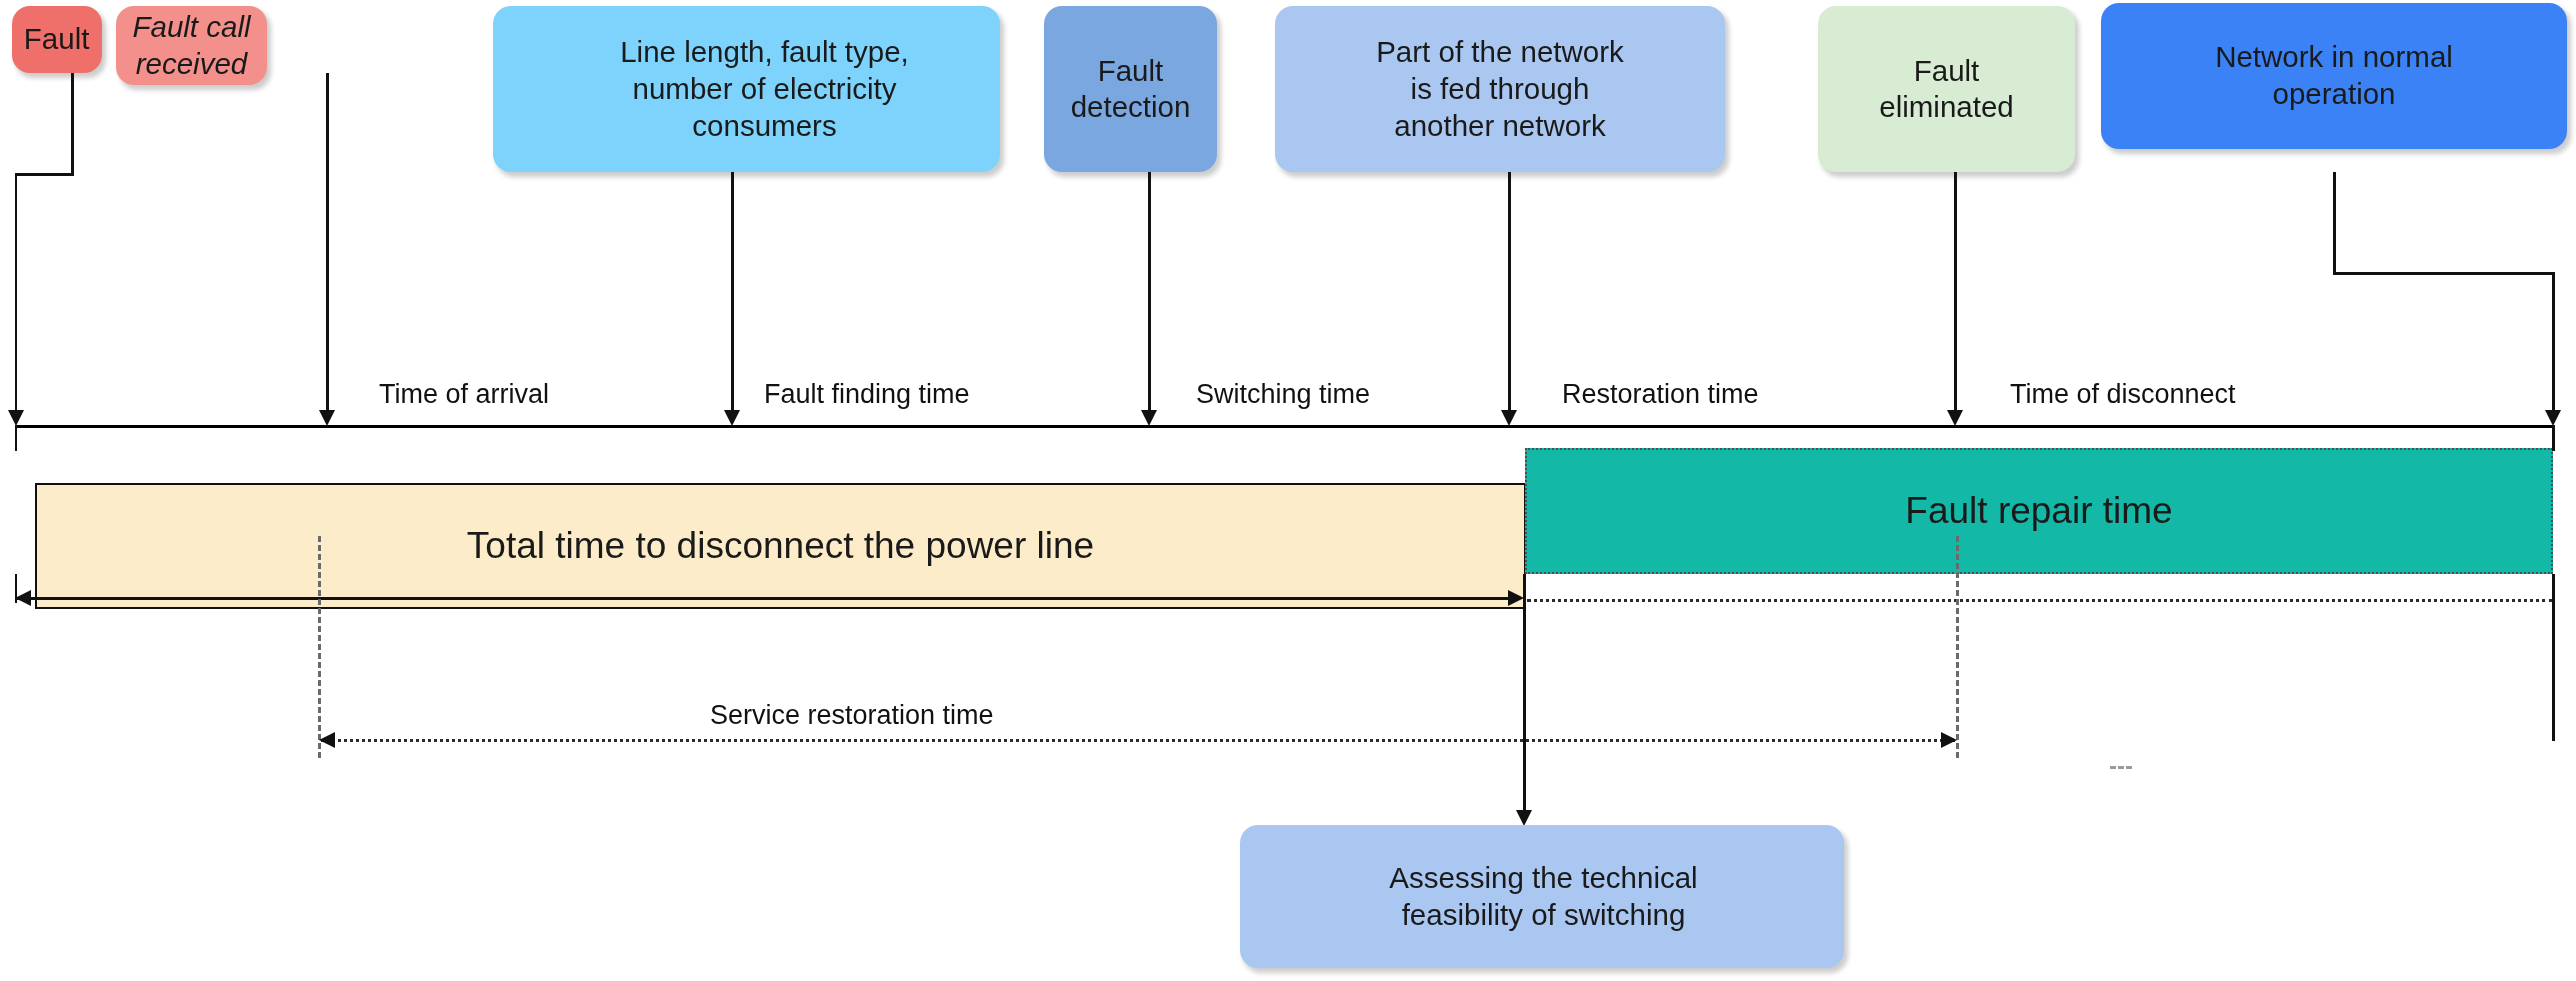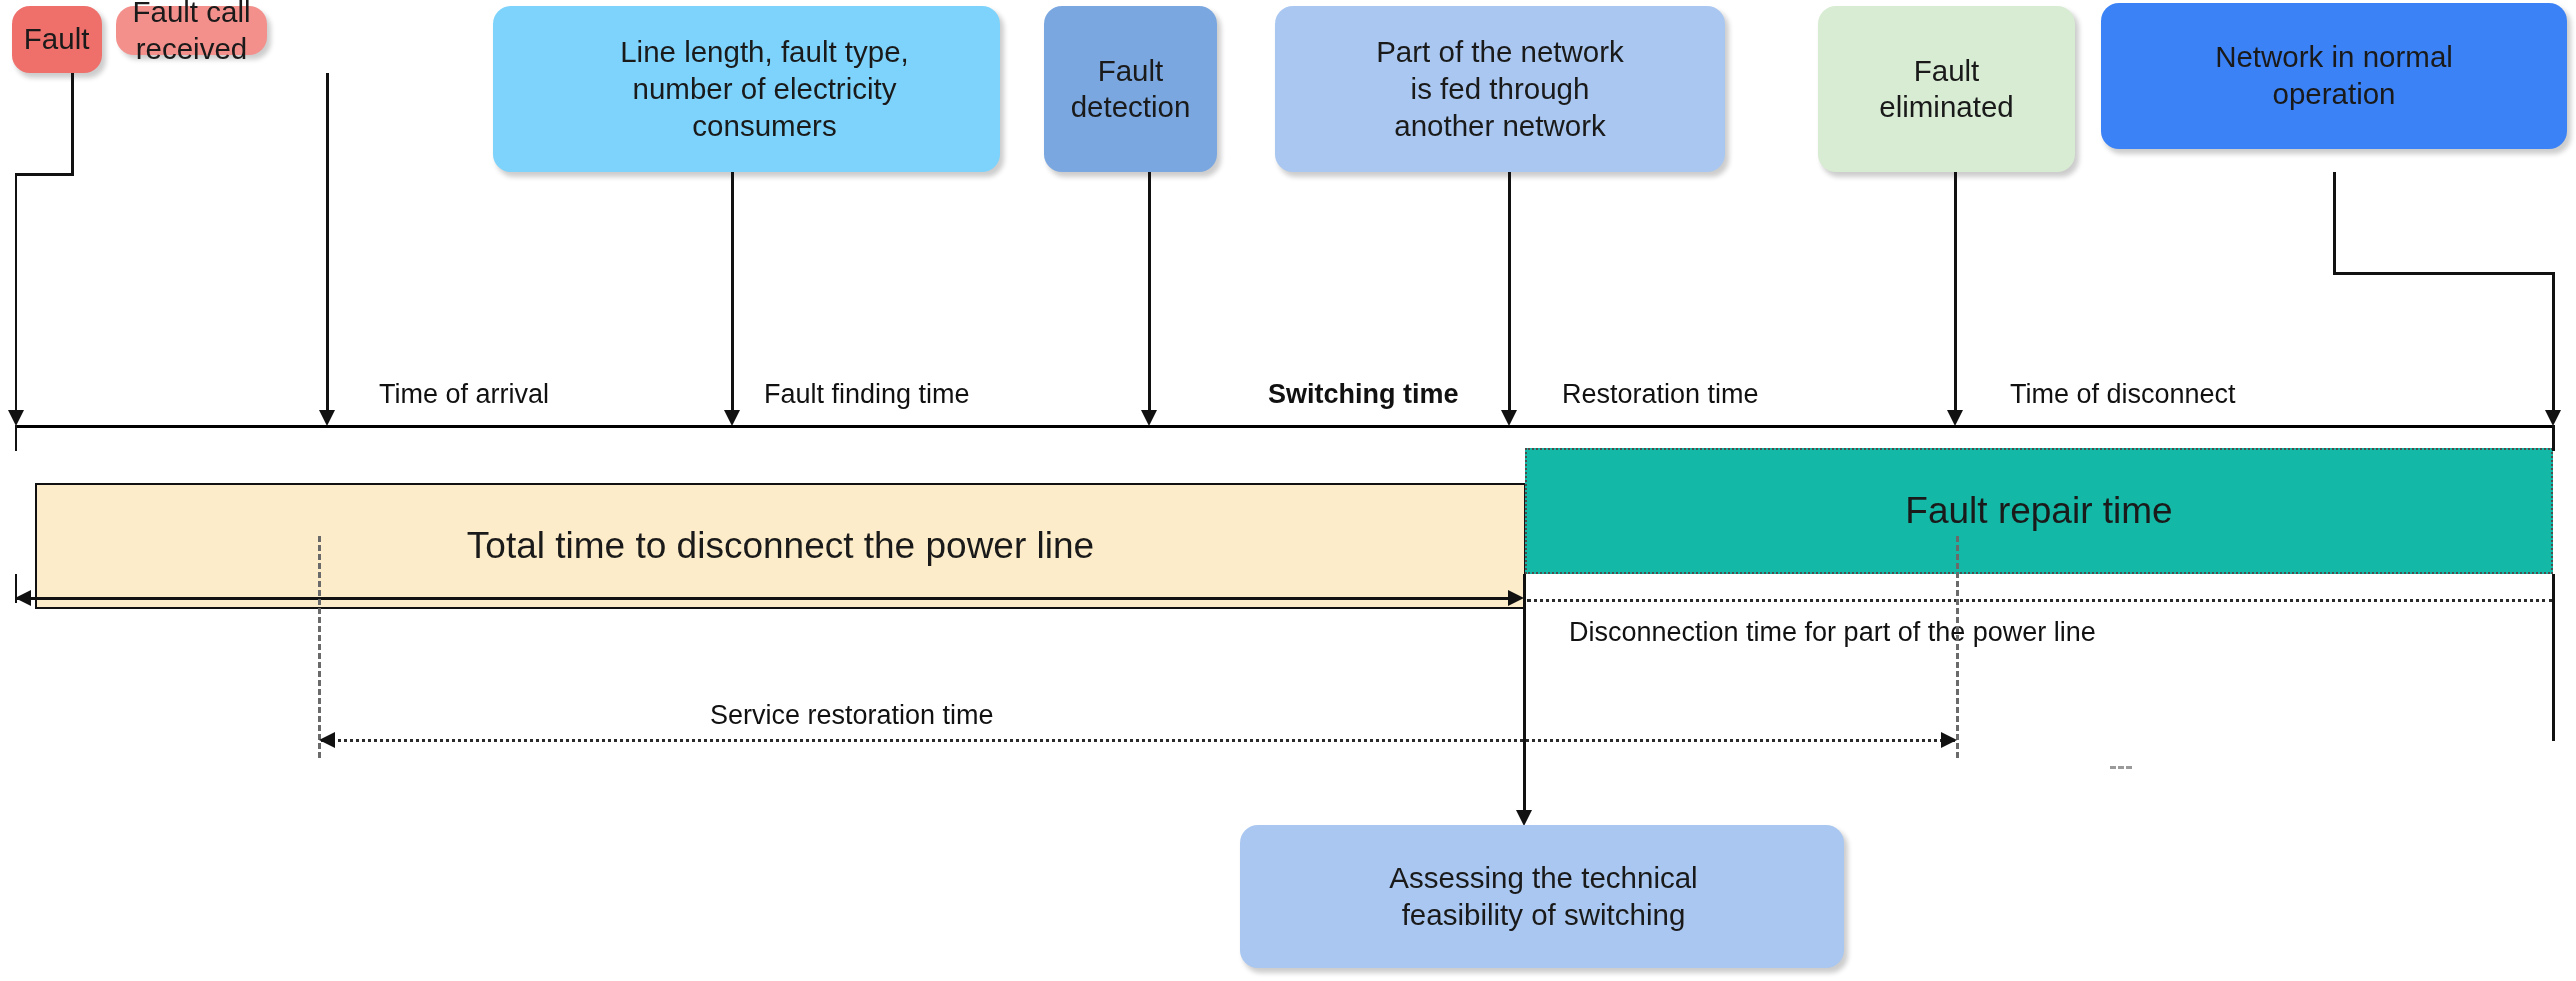--- a/index.html
+++ b/index.html
@@ -64,21 +64,21 @@
 </style>
 </head>
 <body>
 
 <div id="stage">
 
   <div class="ebox" style="left:11.6px;top:6.4px;width:90px;height:67px;background:#ef6f6b;">
     <span>Fault</span>
   </div>
 
-  <div class="ebox" style="left:116px;top:6.4px;width:151px;height:49px;background:#f3908c;">
+  <div class="ebox" style="left:116px;top:6.4px;width:151px;height:79px;background:#f3908c;font-style:italic;">
     <span>Fault call<br>received</span>
   </div>
 
   <div class="ebox" style="left:493px;top:6.4px;width:507px;height:166px;background:#7dd3fc;padding-left:45px;">
     <span>Line length, fault type,<br>number of electricity<br>consumers</span>
   </div>
 
   <div class="ebox" style="left:1044px;top:6.4px;width:173px;height:166px;background:#7aa7e0;">
     <span>Fault<br>detection</span>
   </div>
@@ -115,21 +115,21 @@
   <div class="vline" style="left:1954px;top:172px;height:240px;"></div>
   <div class="arrow-down" style="left:1947px;top:410px;"></div>
 
   <div class="vline" style="left:2333px;top:172px;height:103px;"></div>
   <div class="hline" style="left:2333px;top:272px;width:222px;"></div>
   <div class="vline" style="left:2552px;top:272px;height:140px;"></div>
   <div class="arrow-down" style="left:2545px;top:410px;"></div>
 
   <div class="seg-label" style="left:379px;top:379px;">Time of arrival</div>
   <div class="seg-label" style="left:764px;top:379px;">Fault finding time</div>
-  <div class="seg-label" style="left:1268px;top:379px;font-weight:bold;">Switching time</div>
+  <div class="seg-label" style="left:1196px;top:379px;">Switching time</div>
   <div class="seg-label" style="left:1562px;top:379px;">Restoration time</div>
   <div class="seg-label" style="left:2010px;top:379px;">Time of disconnect</div>
 
   <div class="axis" style="left:14.8px;top:425px;width:2539px;height:3.2px;"></div>
 
   <div class="bar bar-yellow" style="left:35px;top:448px;width:1491px;height:126px;margin-top:35px;">
     <span>Total time to disconnect the power line</span>
   </div>
 
   <div class="bar bar-green" style="left:1525px;top:448px;width:1028px;height:126px;">
@@ -141,21 +141,20 @@
 
   <div class="hline" style="left:16px;top:597px;width:1503px;"></div>
   <div class="arrow-left" style="left:14.8px;top:590px;"></div>
   <div class="arrow-right" style="left:1508px;top:590px;"></div>
   <div class="vline" style="left:14.8px;top:574px;height:29px;"></div>
 
   <div class="vline" style="left:1523px;top:574px;height:247px;"></div>
   <div class="arrow-down" style="left:1516px;top:810px;"></div>
 
   <div class="dotline-h" style="left:1527px;top:599px;width:1026px;"></div>
-  <div class="bottom-label" style="left:1569px;top:617px;">Disconnection time for part of the power line</div>
   <div class="vline" style="left:2552px;top:574px;height:167px;"></div>
 
   <div class="dotline" style="left:318px;top:536px;height:222px;"></div>
   <div class="dotline" style="left:1956px;top:536px;height:222px;"></div>
 
   <div class="bottom-label" style="left:710px;top:700px;">Service restoration time</div>
   <div class="dotline-h" style="left:321px;top:739px;width:1634px;"></div>
   <div class="arrow-left" style="left:319px;top:732px;"></div>
   <div class="arrow-right" style="left:1941px;top:732px;"></div>
 

